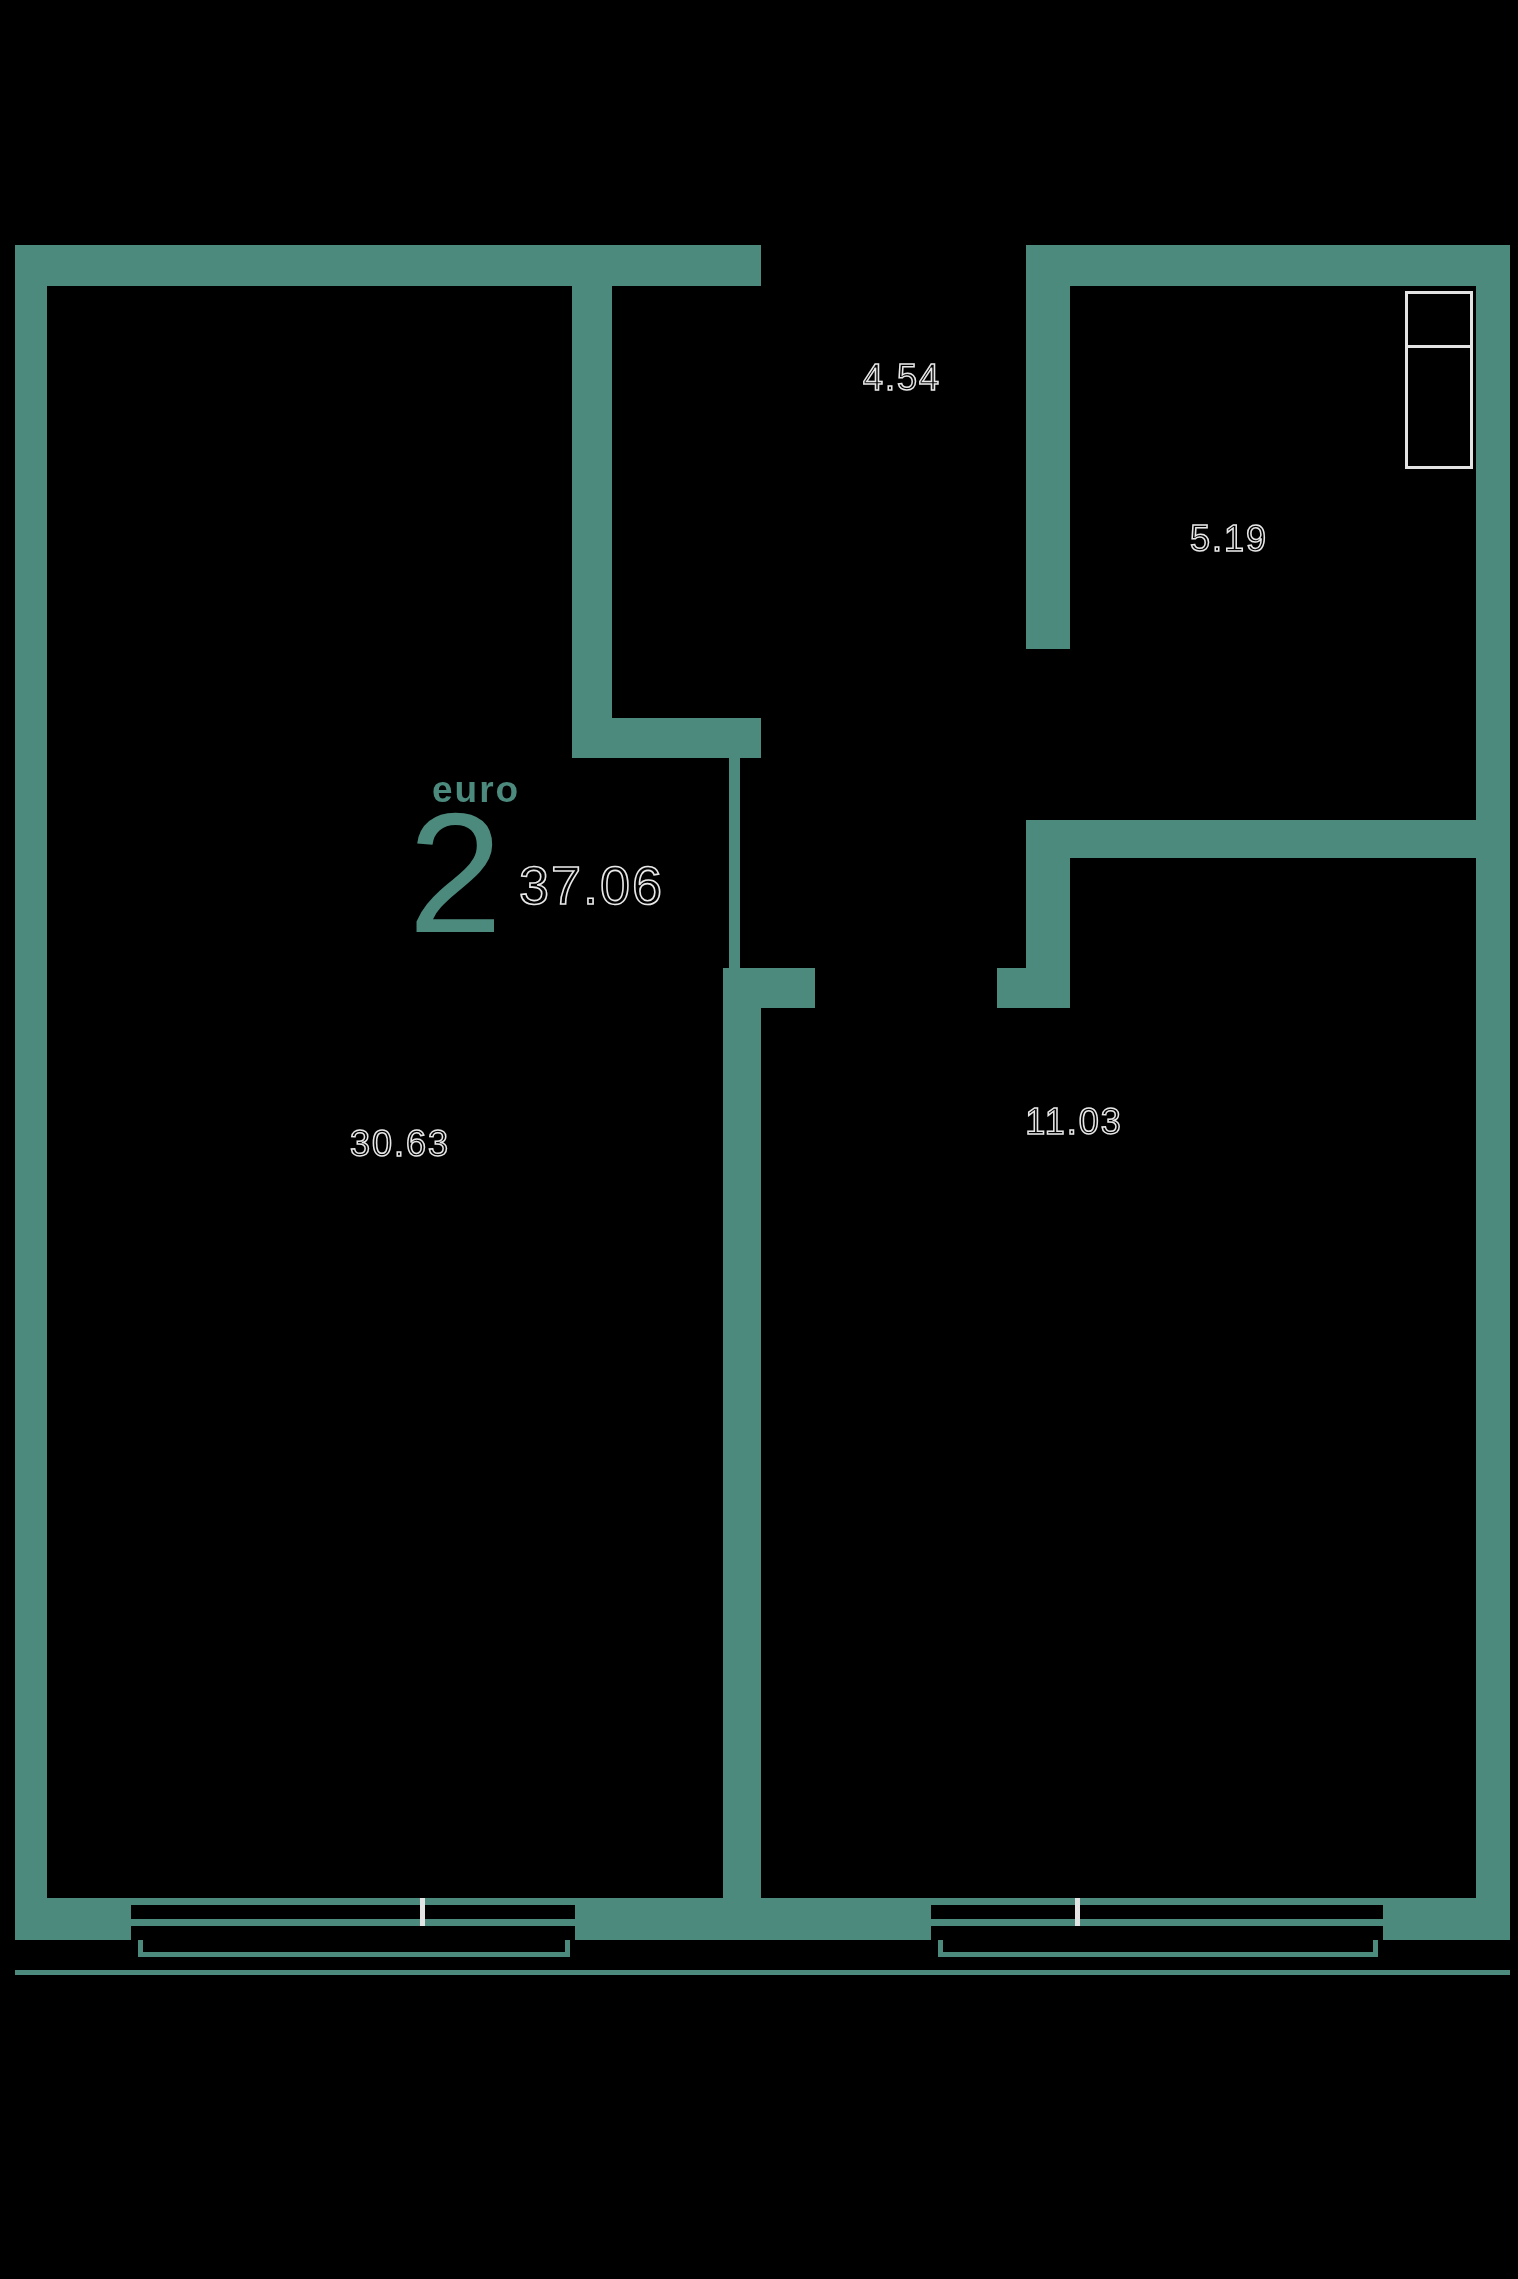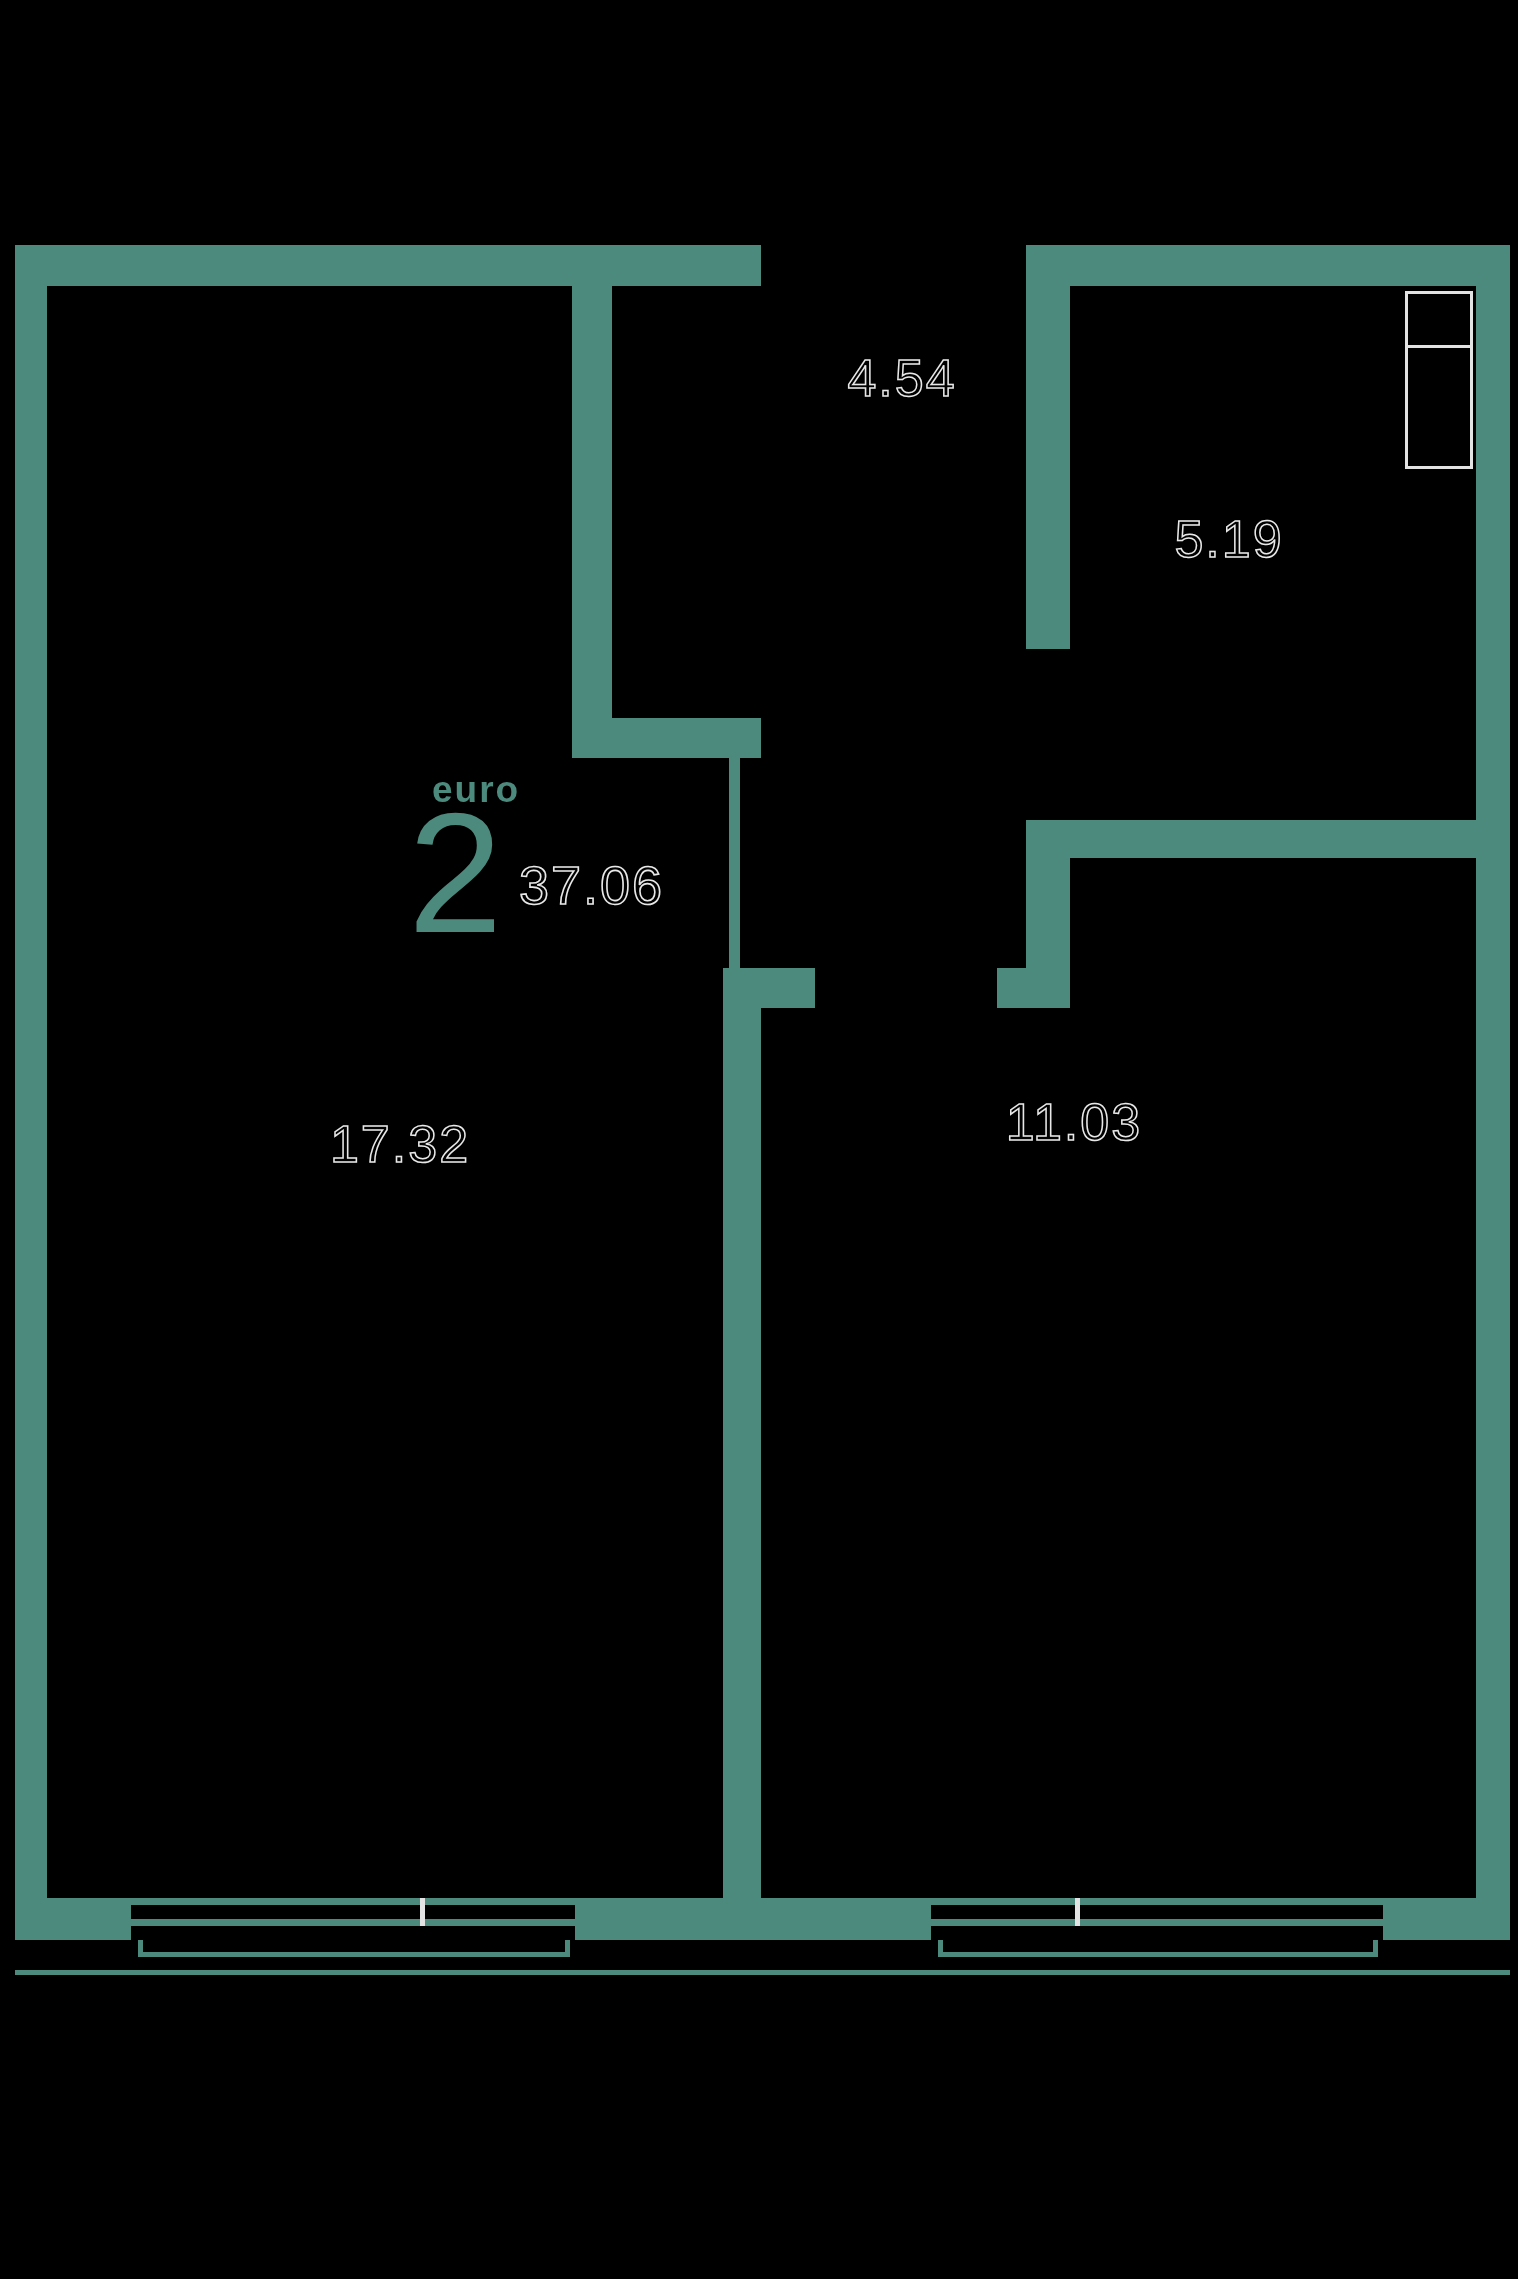--- a/index.html
+++ b/index.html
@@ -24,21 +24,21 @@
   }
   .shaft {
     position: absolute;
     background: #000;
     border: 3px solid var(--detail-white, #e3e3e3);
     box-sizing: border-box;
   }
   .area-label {
     position: absolute;
     transform: translate(-50%, -50%);
-    font-size: 52px;
+    font-size: 36px;
     letter-spacing: 2px;
     color: transparent;
     -webkit-text-stroke: 1.5px var(--label-outline, #e8e8e8);
     white-space: nowrap;
   }
   .total-area {
     position: absolute;
     font-size: 54px;
     letter-spacing: 2px;
     color: transparent;
@@ -108,16 +108,16 @@
   <div class="wall" style="left:938px;top:1940px;width:5px;height:17px;"></div>
   <div class="wall" style="left:1373px;top:1940px;width:5px;height:17px;"></div>
   <div class="wall" style="left:15px;top:1970px;width:1495px;height:5px;"></div>
 
   <div class="euro-label" style="left:432px;top:770px;">euro</div>
   <div class="rooms-count" style="left:408px;top:788px;">2</div>
   <div class="total-area" style="left:519px;top:858px;">37.06</div>
 
   <div class="area-label" style="left:902px;top:378px;">4.54</div>
   <div class="area-label" style="left:1229px;top:539px;">5.19</div>
-  <div class="area-label" style="left:400px;top:1144px;">17.32</div>
+  <div class="area-label" style="left:400px;top:1144px;">30.63</div>
   <div class="area-label" style="left:1074px;top:1122px;">11.03</div>
 
 </div>
 
 </body></html>

